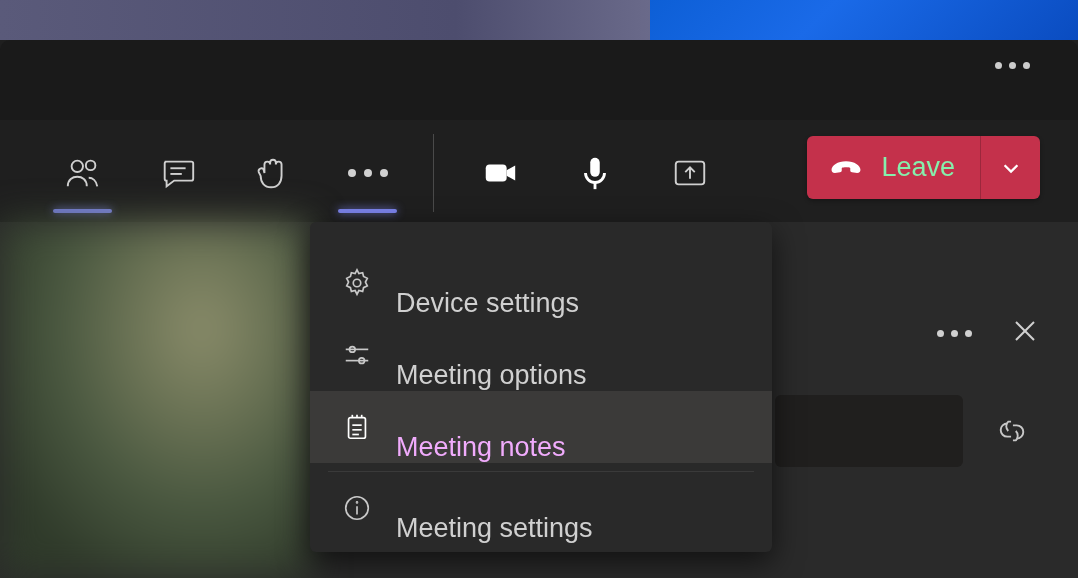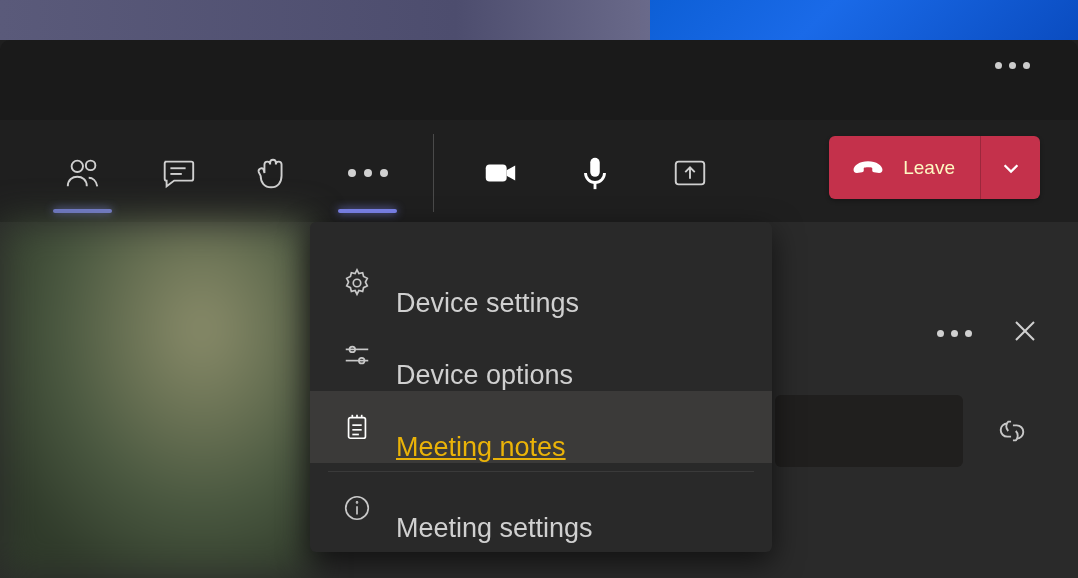--- a/index.html
+++ b/index.html
@@ -114,22 +114,22 @@
   .leave-main {
     background: #c4314b;
     display: flex;
     align-items: center;
     padding: 0 25px 0 22px;
     gap: 18px;
     cursor: pointer;
   }
   .leave-main svg { width: 34px; height: 34px; fill: #fff; }
   .leave-main span {
-    color: #fef9c3;
-    font-size: 19px;
+    color: #86efac;
+    font-size: 27px;
     font-weight: 500;
   }
   .leave-chevron {
     background: #c4314b;
     border-left: 1px solid rgba(0,0,0,0.2);
     width: 60px;
     display: flex;
     align-items: center;
     justify-content: center;
     cursor: pointer;
@@ -179,21 +179,21 @@
   .menu-item.hover {
     background: #3b3a39;
   }
   .menu-item svg { width: 30px; height: 30px; stroke: #c8c8c8; fill: none; stroke-width: 1.8; }
   .menu-item span {
     color: #d0d0d0;
     font-size: 27px;
     font-weight: 400;
     margin-top: 40px;
   }
-  .menu-item.hover span { color: #eab308; text-decoration: underline; }
+  .menu-item.hover span { color: #f0abfc; }
   .menu-item.hover svg { stroke: #fff; }
   .menu-sep {
     height: 1px;
     background: #3a3a3a;
     margin: 8px 18px 0 18px;
   }
 
   
   .panel-icons {
     position: absolute;
@@ -335,21 +335,21 @@
     </svg>
     <span>Device settings</span>
   </div>
   <div class="menu-item">
     <svg viewBox="0 0 32 32">
       <line x1="4" y1="10" x2="28" y2="10"></line>
       <circle cx="11" cy="10" r="3"></circle>
       <line x1="4" y1="22" x2="28" y2="22"></line>
       <circle cx="21" cy="22" r="3"></circle>
     </svg>
-    <span>Device options</span>
+    <span>Meeting options</span>
   </div>
   <div class="menu-item hover">
     <svg viewBox="0 0 32 32">
       <rect x="7" y="6" width="18" height="22" rx="2"></rect>
       <line x1="11" y1="6" x2="11" y2="3"></line>
       <line x1="16" y1="6" x2="16" y2="3"></line>
       <line x1="21" y1="6" x2="21" y2="3"></line>
       <line x1="11" y1="14" x2="21" y2="14"></line>
       <line x1="11" y1="19" x2="21" y2="19"></line>
       <line x1="11" y1="24" x2="18" y2="24"></line>

